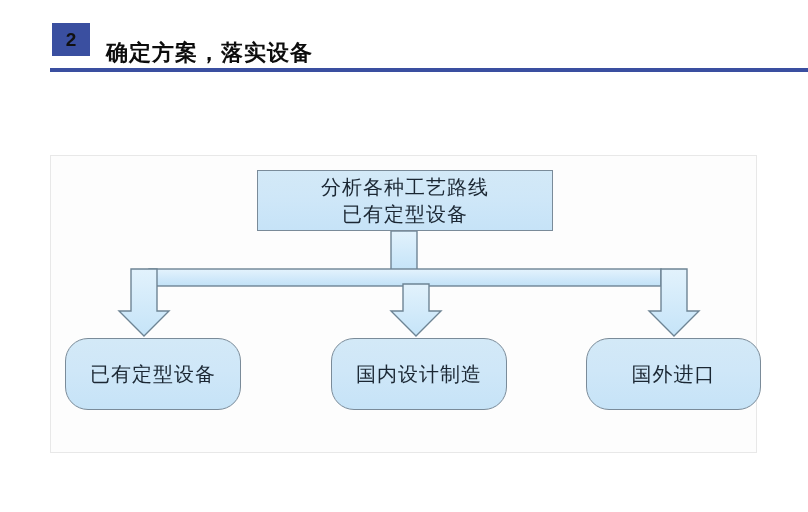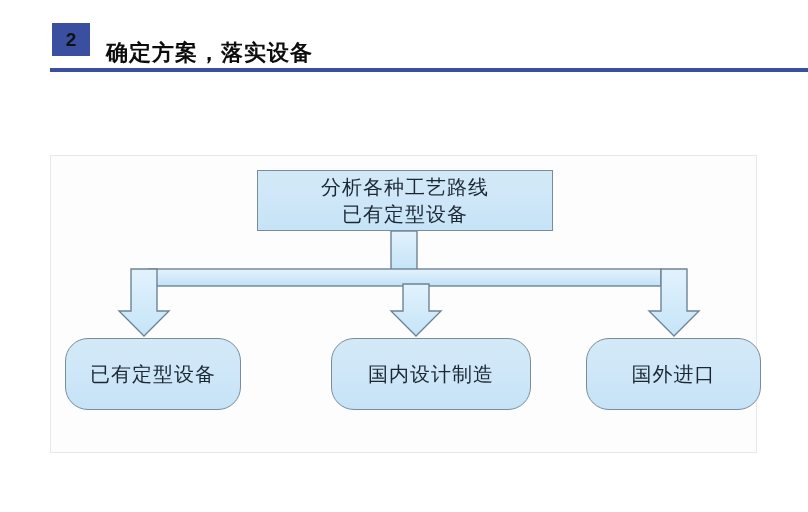--- a/index.html
+++ b/index.html
@@ -106,21 +106,21 @@
   }
 
   .node-bottom {
     top: 182px;
     height: 72px;
     font-size: 20px;
     letter-spacing: 1px;
     border-radius: 23px;
   }
   .node-b1 { left: 14px;  width: 176px; }
-  .node-b2 { left: 280px; width: 200px; }
+  .node-b2 { left: 280px; width: 176px; }
   .node-b3 { left: 535px; width: 175px; text-align: right; }
 
   .node-line { display: block; }
 
   
   .connectors {
     position: absolute;
     left: 0;
     top: 0;
     width: 707px;

